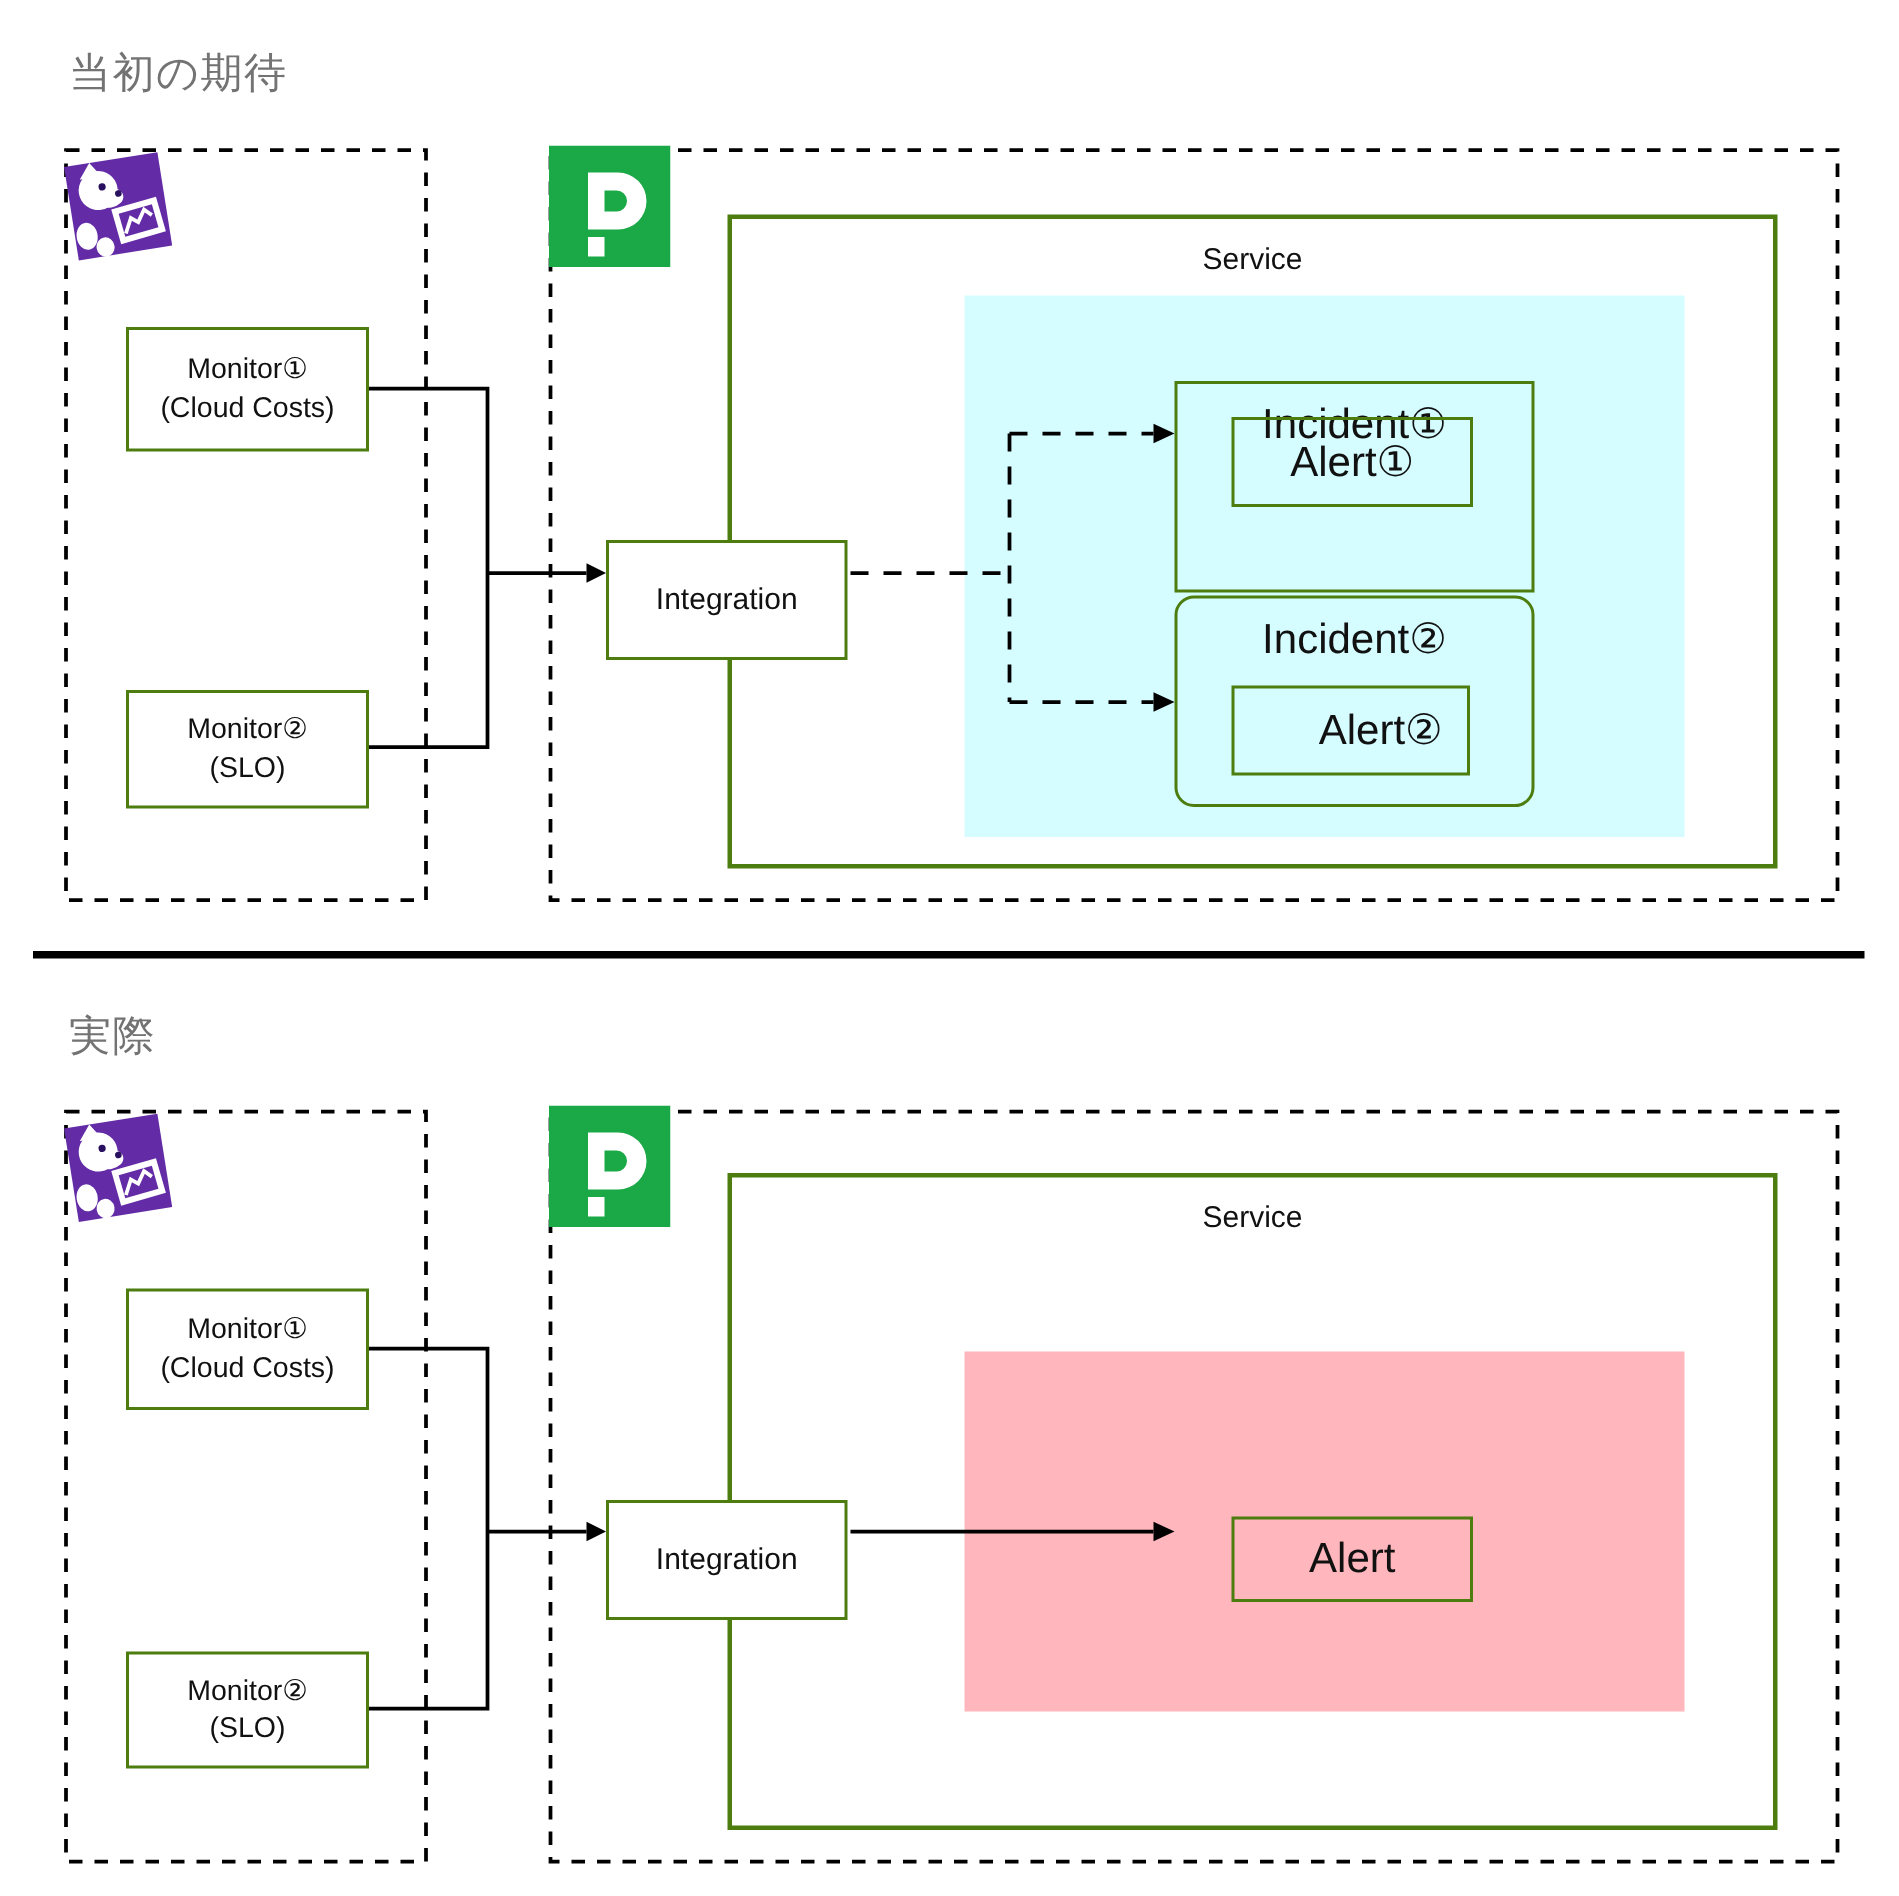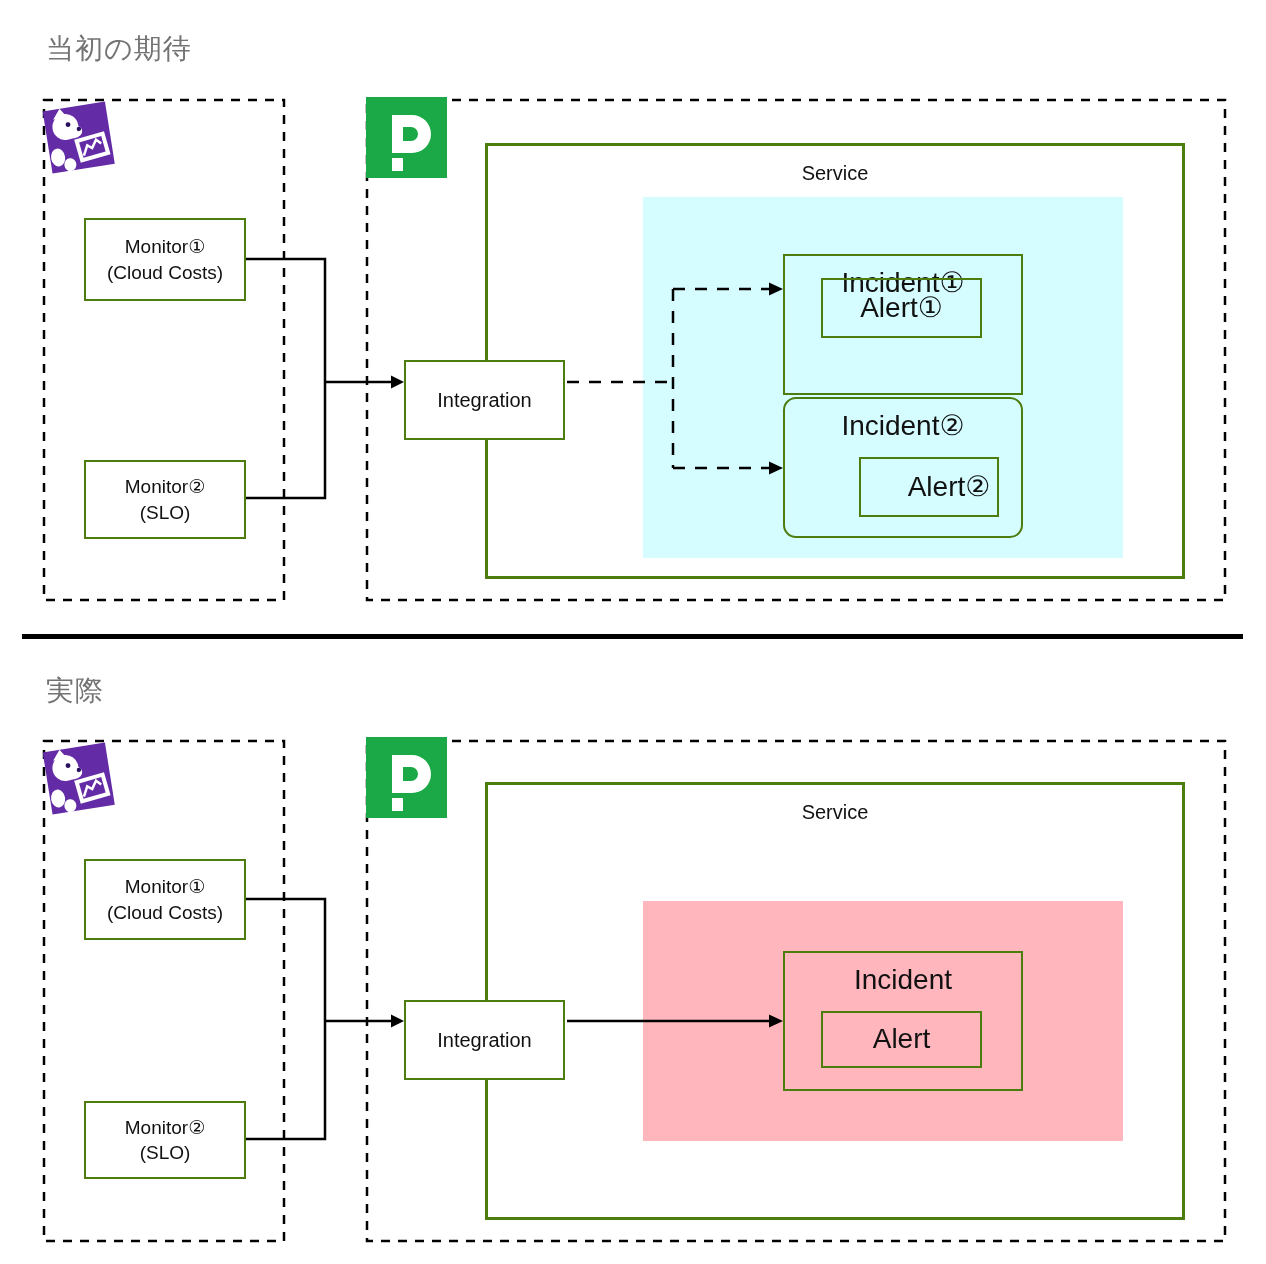--- a/index.html
+++ b/index.html
@@ -22,21 +22,21 @@
   .m11{left:84px;top:218px;width:162px;height:83px;}
   .m12{left:84px;top:460px;width:162px;height:79px;}
   .m21{left:84px;top:859px;width:162px;height:81px;}
   .m22{left:84px;top:1101px;width:162px;height:78px;}
   .int1{left:404px;top:341px;width:161px;height:80px;}
   .int2{left:404px;top:981px;width:161px;height:80px;}
   .i11{left:783px;top:218px;width:240px;height:141px;margin-top:36px;}
   .i12{left:783px;top:397px;width:240px;height:141px;border-radius:13px;}
   .i21{left:783px;top:951px;width:240px;height:140px;}
   .a11{left:821px;top:278px;width:161px;height:60px;}
-  .a12{left:859px;top:457px;width:140px;height:60px;padding-left:40px;}
+  .a12{left:821px;top:457px;width:159px;height:60px;padding-left:40px;}
   .a21{left:821px;top:1011px;width:161px;height:57px;}
   #cyan-bg{left:643px;top:197px;width:480px;height:361px;background:#D5FCFF;}
   #pink-bg{left:643px;top:901px;width:480px;height:240px;background:#FFB6BC;}
   #divider{left:22px;top:634px;width:1221px;height:5px;background:#000;}
   .logo{position:absolute;}
   .dd1{left:40px;top:96px;}
   .dd2{left:40px;top:737px;}
   .pd1{left:366px;top:97px;}
   .pd2{left:366px;top:737px;}
   svg.connectors{position:absolute;left:0;top:0;pointer-events:none;}
@@ -118,23 +118,20 @@
   </div>
   <div class="box mon m22">
     <span>Monitor②</span>
     <span>(SLO)</span>
   </div>
 
   <div class="box intbox int2">
     <span>Integration</span>
   </div>
 
-  <div class="box incident i21">
-    <span>Incident</span>
-  </div>
   <div class="box alert a21">
     <span>Alert</span>
   </div>
 
   <svg class="logo dd1" width="78" height="80" viewBox="0 0 78 80">
     <g transform="rotate(-9 39 40)">
       <rect x="7" y="10" width="63" height="63" fill="#632CA6"></rect>
       <path d="M16 20 L24 10 L30 19 Z" fill="#fff"></path>
       <circle cx="27" cy="29" r="13" fill="#fff"></circle>
       <ellipse cx="34" cy="35" rx="9" ry="6.5" fill="#fff"></ellipse>

